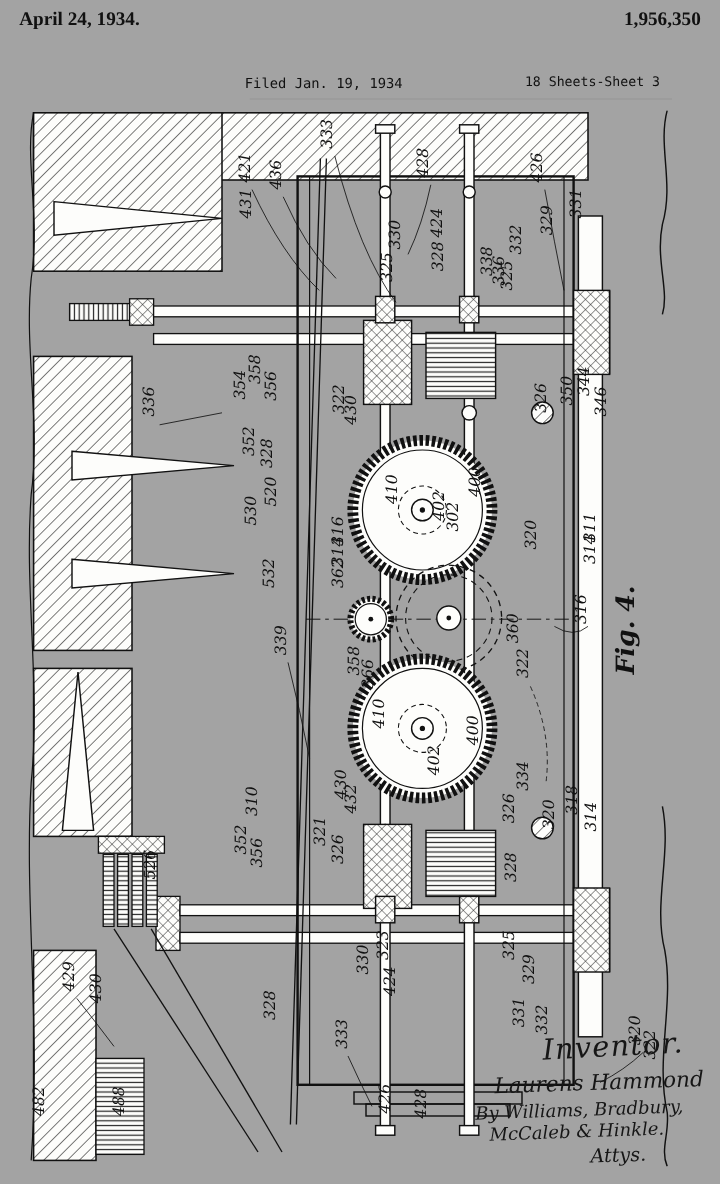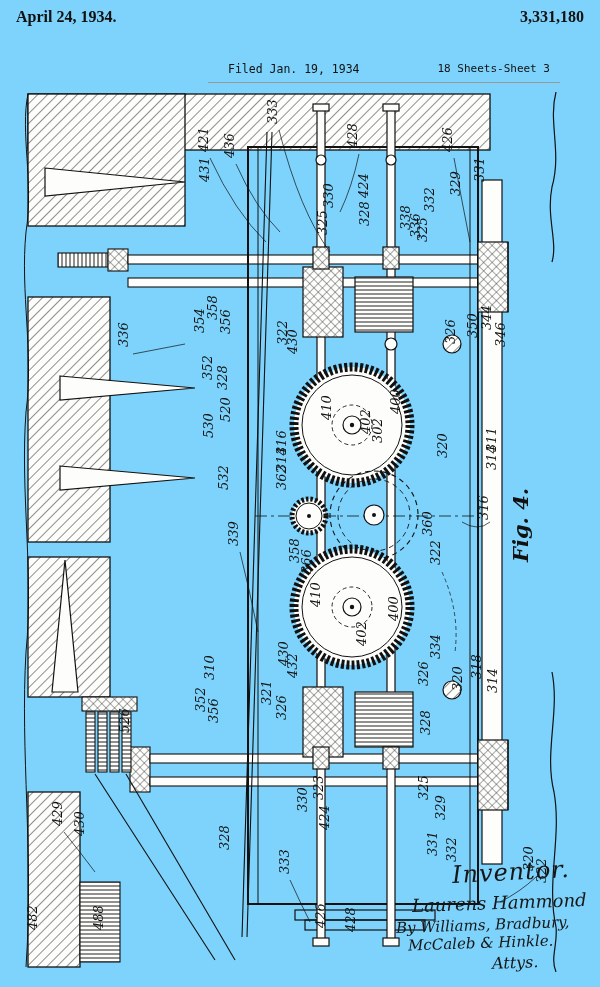--- a/index.html
+++ b/index.html
@@ -1,45 +1,45 @@
 <!DOCTYPE html>
 <html><head>
 <meta charset="utf-8">
 <style>
   html,body{margin:0;padding:0;background:#e8e8e4;}
-  .sheet{position:relative;width:600px;height:987px;background:#7dd3fc;margin:0 auto;
+  .sheet{position:relative;width:600px;height:987px;background:#a3a3a3;margin:0 auto;
          font-family:"Liberation Serif",serif;color:#111;overflow:hidden;}
   .hdr-date{position:absolute;left:16px;top:8px;font-weight:bold;font-size:16px;}
   .hdr-inventor{position:absolute;left:0;right:0;top:12px;text-align:center;
          font-family:"DejaVu Sans Mono",monospace;font-size:13px;letter-spacing:2px;}
   .hdr-patnum{position:absolute;right:16px;top:8px;font-weight:bold;font-size:16px;}
   .hdr-title{position:absolute;left:0;right:0;top:38px;text-align:center;
          font-family:"DejaVu Sans Mono",monospace;font-size:11px;font-weight:bold;letter-spacing:1px;}
-  .hdr-filed{position:absolute;left:228px;top:62px;
+  .hdr-filed{position:absolute;left:204px;top:62px;
          font-family:"DejaVu Sans Mono",monospace;font-size:11.5px;}
   .hdr-sheet{position:absolute;right:50px;top:62px;
          font-family:"DejaVu Sans Mono",monospace;font-size:11px;}
   .hdr-rule{position:absolute;left:208px;top:82px;width:352px;height:1px;background:#999;}
   #drawing{position:absolute;left:0;top:92px;}
   #drawing text{font-family:"DejaVu Serif",serif;font-style:italic;font-size:13px;fill:#111;}
   #drawing text.figlabel{font-size:21px;font-weight:bold;}
   .sig{position:absolute;font-style:italic;font-family:"DejaVu Serif",serif;color:#161616;}
   .sig-inventor{left:452px;top:858px;font-size:24px;letter-spacing:1px;transform:rotate(-3deg);}
   .sig-name{left:412px;top:892px;font-size:18px;transform:rotate(-2deg);}
   .sig-by{left:396px;top:916px;font-size:15px;transform:rotate(-2deg);}
   .sig-firm{left:408px;top:934px;font-size:15px;transform:rotate(-2deg);}
   .sig-attys{left:492px;top:953px;font-size:16px;transform:rotate(-2deg);}
 </style>
 </head>
 <body>
 
 <div class="sheet">
 
   <div class="hdr-date">April 24, 1934.</div>
-  <div class="hdr-patnum">3,331,180</div>
+  <div class="hdr-patnum">1,956,350</div>
   <div class="hdr-filed">Filed Jan. 19, 1934</div>
   <div class="hdr-sheet">18 Sheets-Sheet 3</div>
   <div class="hdr-rule"></div>
 
   <svg id="drawing" width="600" height="880" viewBox="0 0 600 880">
     <defs>
       <pattern id="hatch" width="7" height="7" patternUnits="userSpaceOnUse" patternTransform="rotate(45)">
         <rect width="7" height="7" fill="#fdfdfb"></rect>
         <line x1="0" y1="0" x2="0" y2="7" stroke="#222" stroke-width="1"></line>
       </pattern>

